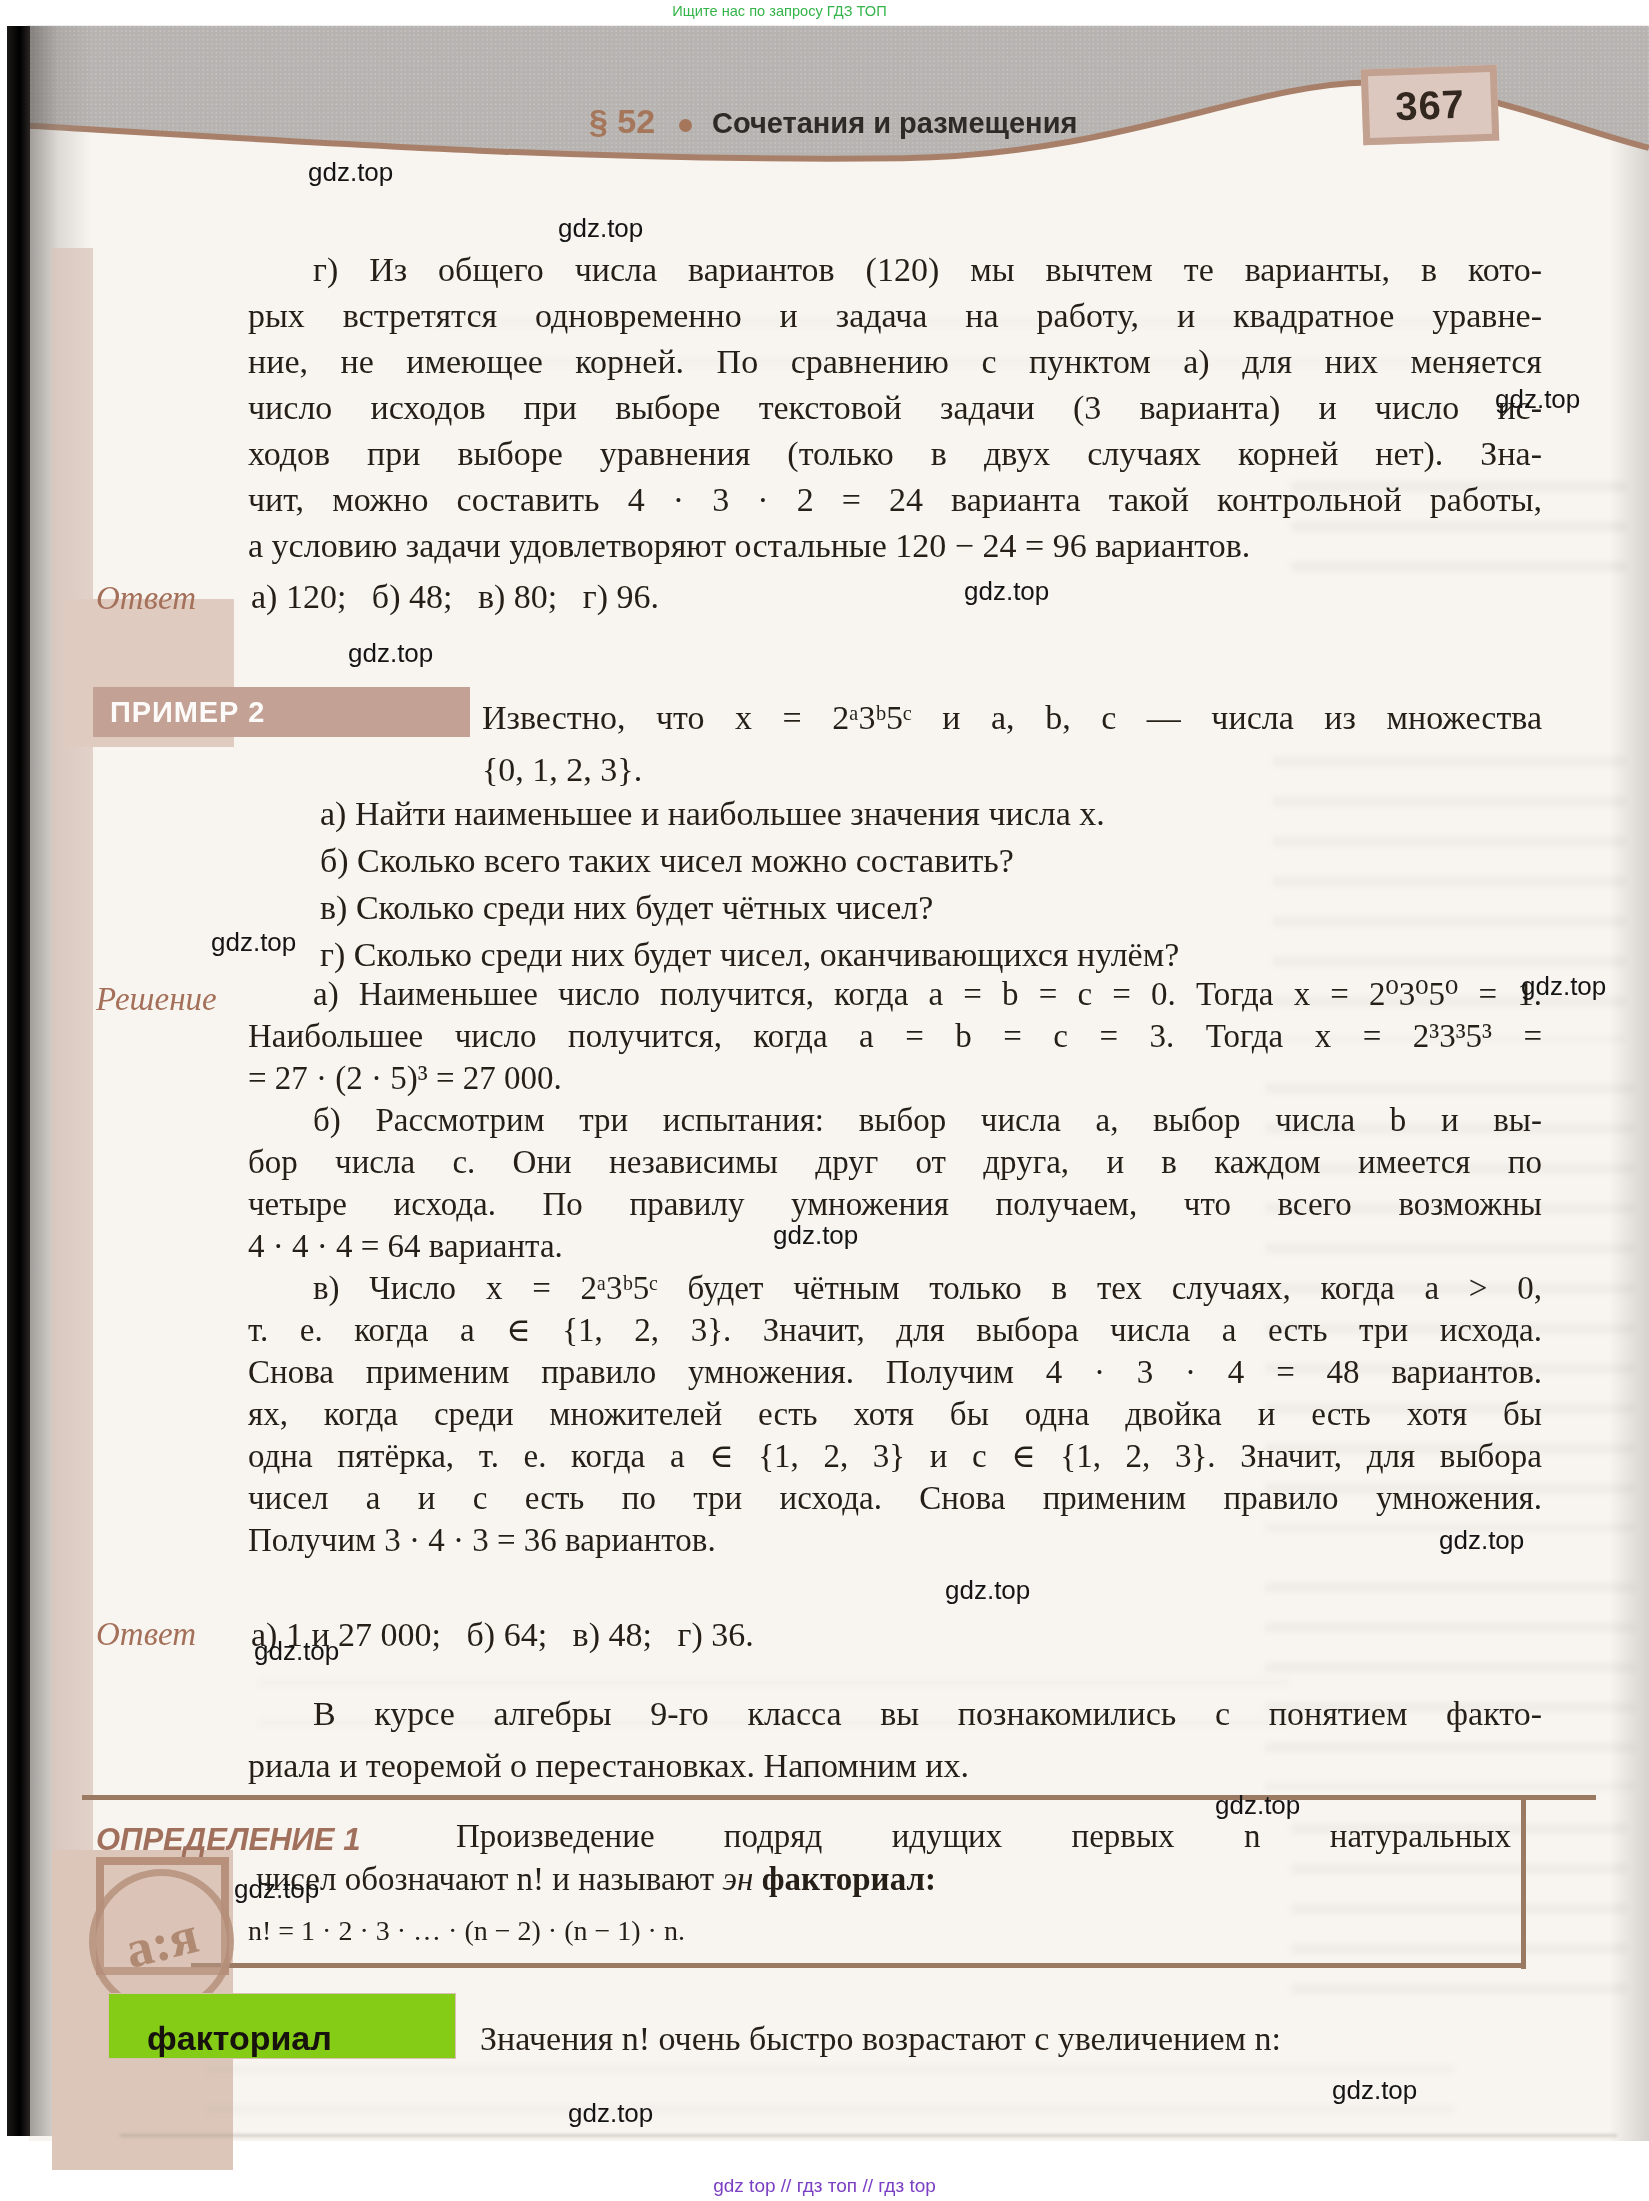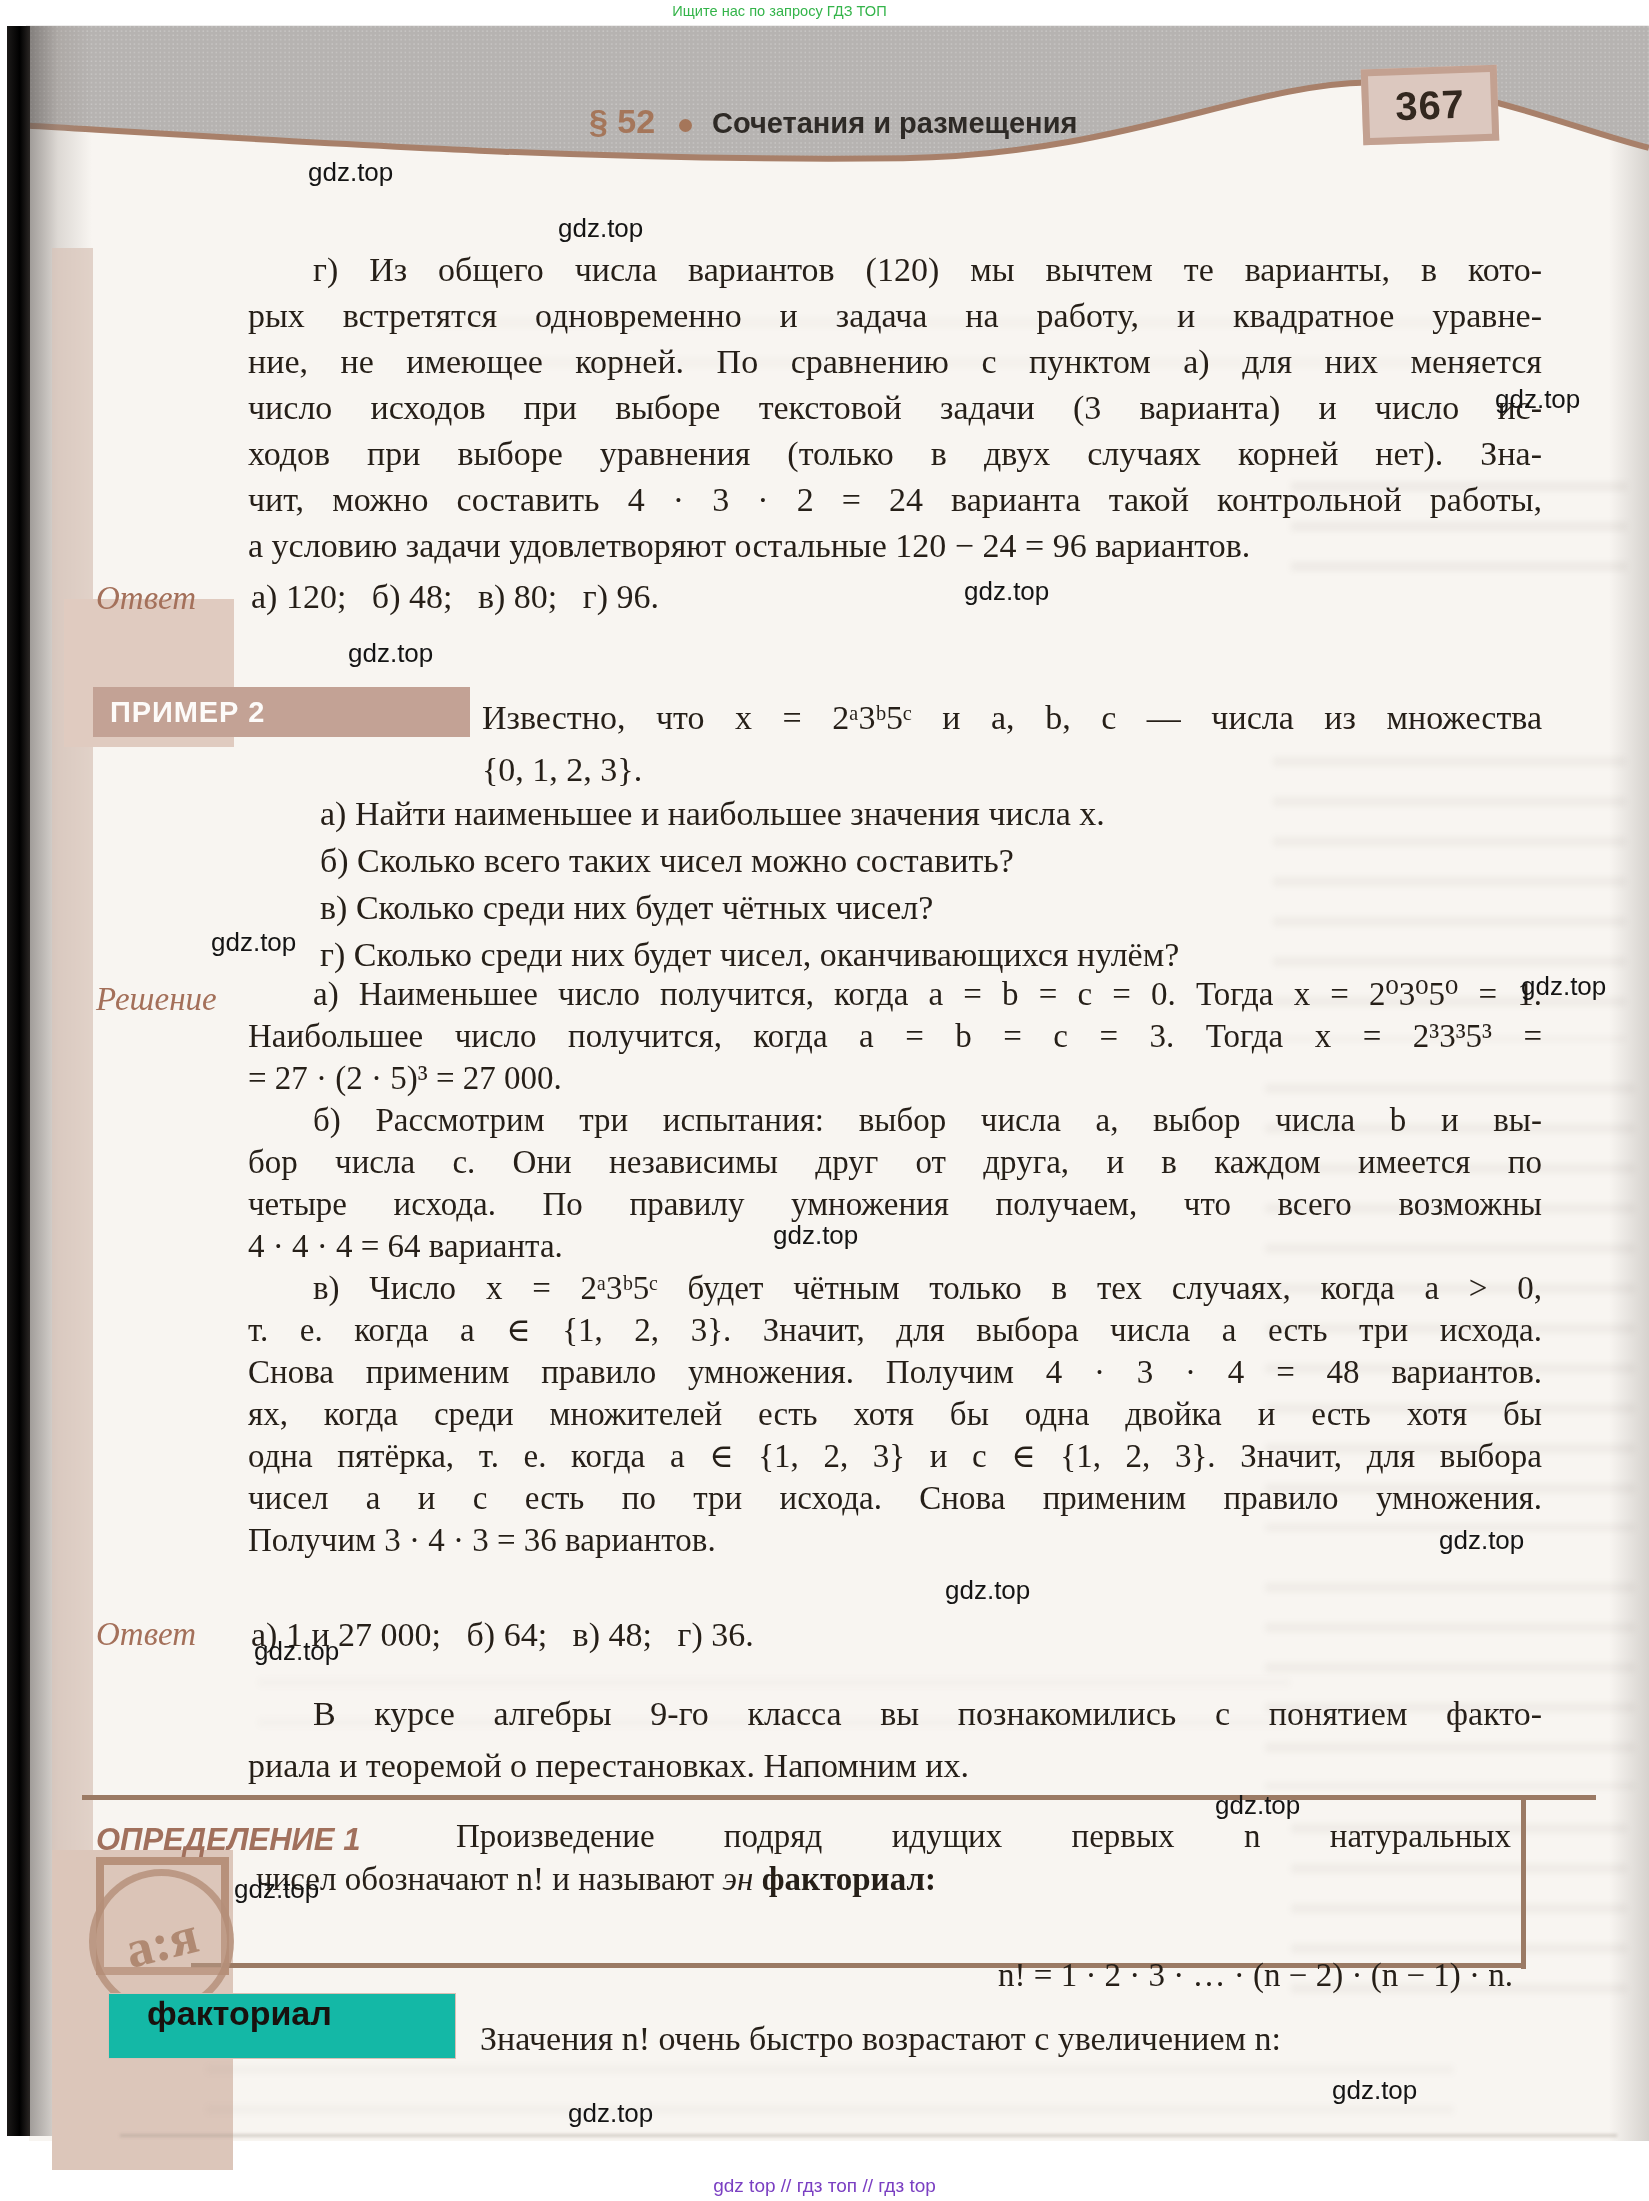--- a/index.html
+++ b/index.html
@@ -58,29 +58,29 @@
 
   
   .def-rule-top{left:82px;top:1795px;width:1514px;height:5.2px;background:#9b7a64;}
   .def-rule-right{left:1521px;top:1795px;width:5.2px;height:174px;background:#9b7a64;}
   .def-rule-bottom{left:191px;top:1963px;width:1335px;height:5.2px;background:#9b7a64;}
   .def-label{left:96px;top:1822px;font-size:31px;font-weight:bold;font-style:italic;color:#a1705c;white-space:nowrap;}
   .def-l1{left:456px;top:1815px;width:1055px;font-size:33px;line-height:43px;}
   .def-l2{left:256px;top:1858px;width:1256px;font-size:33px;line-height:43px;white-space:nowrap;}
   .def-l2 .em{font-style:italic;}
   .def-l2 .bold{font-weight:bold;}
-  .def-formula{left:248px;top:1957px;width:1265px;text-align:right;font-size:33px;}
+  .def-formula{left:248px;top:1915px;width:1265px;text-align:left;font-size:28px;}
 
   .ay-square{left:96px;top:1857px;width:117px;height:102px;border:8.6px solid rgba(178,139,116,.9);}
   .ay-circle{left:89px;top:1869px;width:131px;height:131px;border:7.7px solid rgba(178,139,116,.75);
              border-radius:50%;background:rgba(216,190,175,.25);display:flex;align-items:center;justify-content:center;}
   .ay-text{font-size:53px;font-weight:bold;color:rgba(168,127,102,.85);transform:rotate(-14deg);}
 
-  .fact-box{left:108px;top:1993px;width:346px;height:64px;background:#14b8a6;border:1.7px solid #d9c0b5;
-            display:flex;align-items:flex-start;}
+  .fact-box{left:108px;top:1993px;width:346px;height:64px;background:#84cc16;border:1.7px solid #d9c0b5;
+            display:flex;align-items:flex-end;}
   .fact-label{margin-left:38px;font-size:34px;font-weight:bold;color:#18120e;}
   .growth{left:480px;top:2020px;width:1084px;font-size:34px;white-space:nowrap;}
 
   
   .wm{position:absolute;font-family:"Liberation Sans","DejaVu Sans",sans-serif;font-size:26px;color:#141414;white-space:nowrap;}
   .banner{left:0;top:3.4px;width:1559px;text-align:center;font-size:14.6px;color:#34b44a;
           font-family:"Liberation Sans","DejaVu Sans",sans-serif;}
   .footer{left:0;top:2175px;width:1649px;text-align:center;font-size:19px;color:#7a3fc2;
           font-family:"Liberation Sans","DejaVu Sans",sans-serif;}
 

